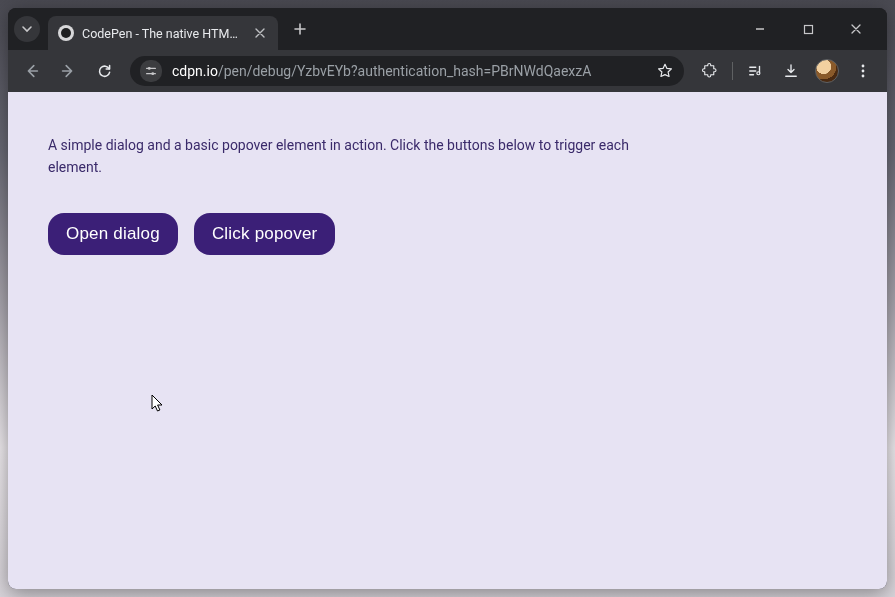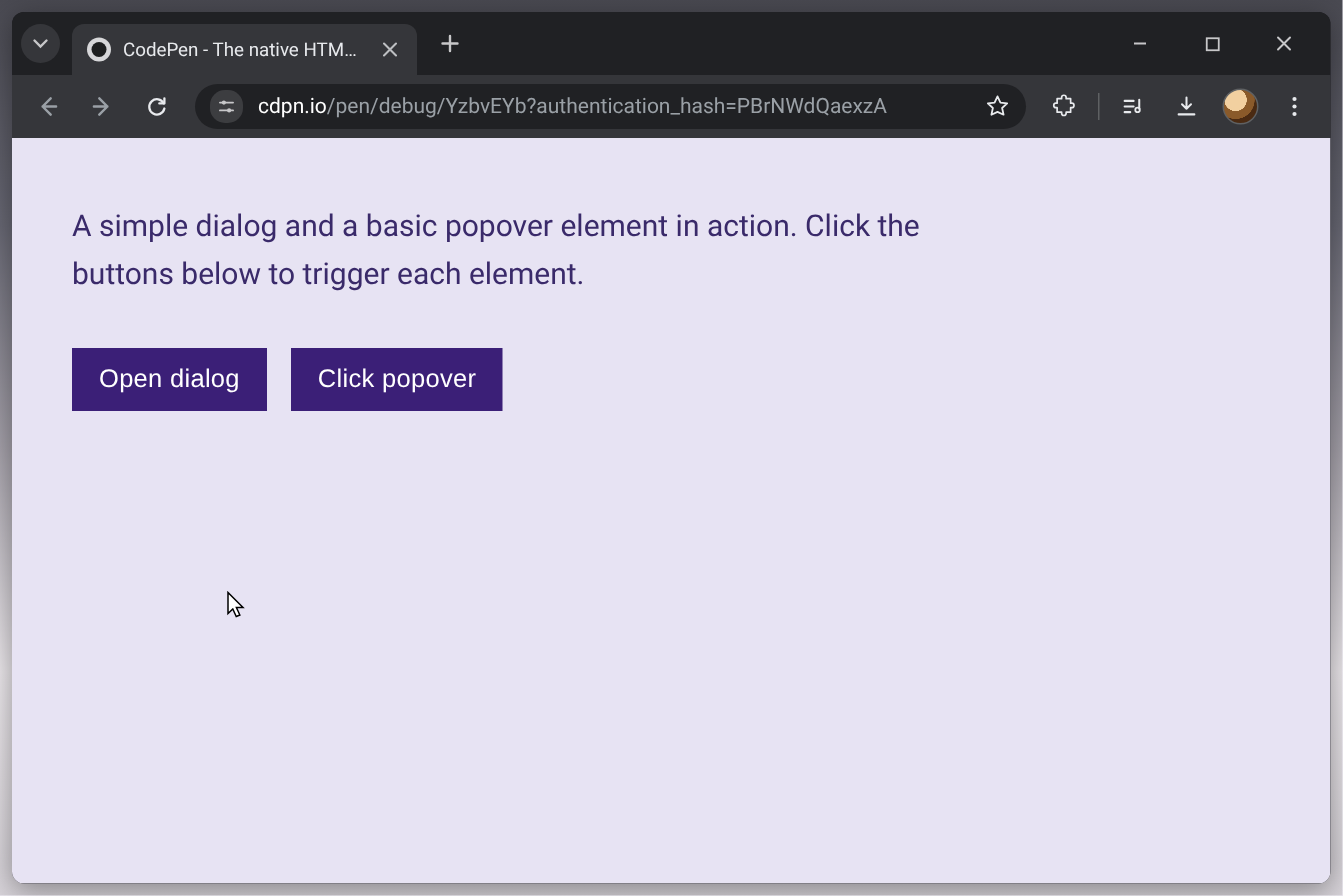--- a/index.html
+++ b/index.html
@@ -113,32 +113,32 @@
   
   .content {
     flex:1; background:#e7e3f3;
     position:relative;
   }
   .page {
     padding: 42px 40px;
     max-width: 680px;
   }
   .intro {
-    font-size: 20px;
+    font-size: 14px;
     line-height: 1.6;
     color:#3a2a6a;
   }
   .buttons { margin-top: 34px; display:flex; gap: 16px; }
   .app-btn {
     background:#3b1f77;
     color:#fff;
     border:none;
     padding: 11px 18px;
     font-size: 17px;
-    border-radius: 0;
+    border-radius: 16px;
     cursor:pointer;
     letter-spacing: .2px;
   }
   .cursor {
     position:absolute; left: 143px; top: 302px;
     width: 14px; height: 20px; color:#222;
   }
   svg { display:block; }
 </style>
 </head>

